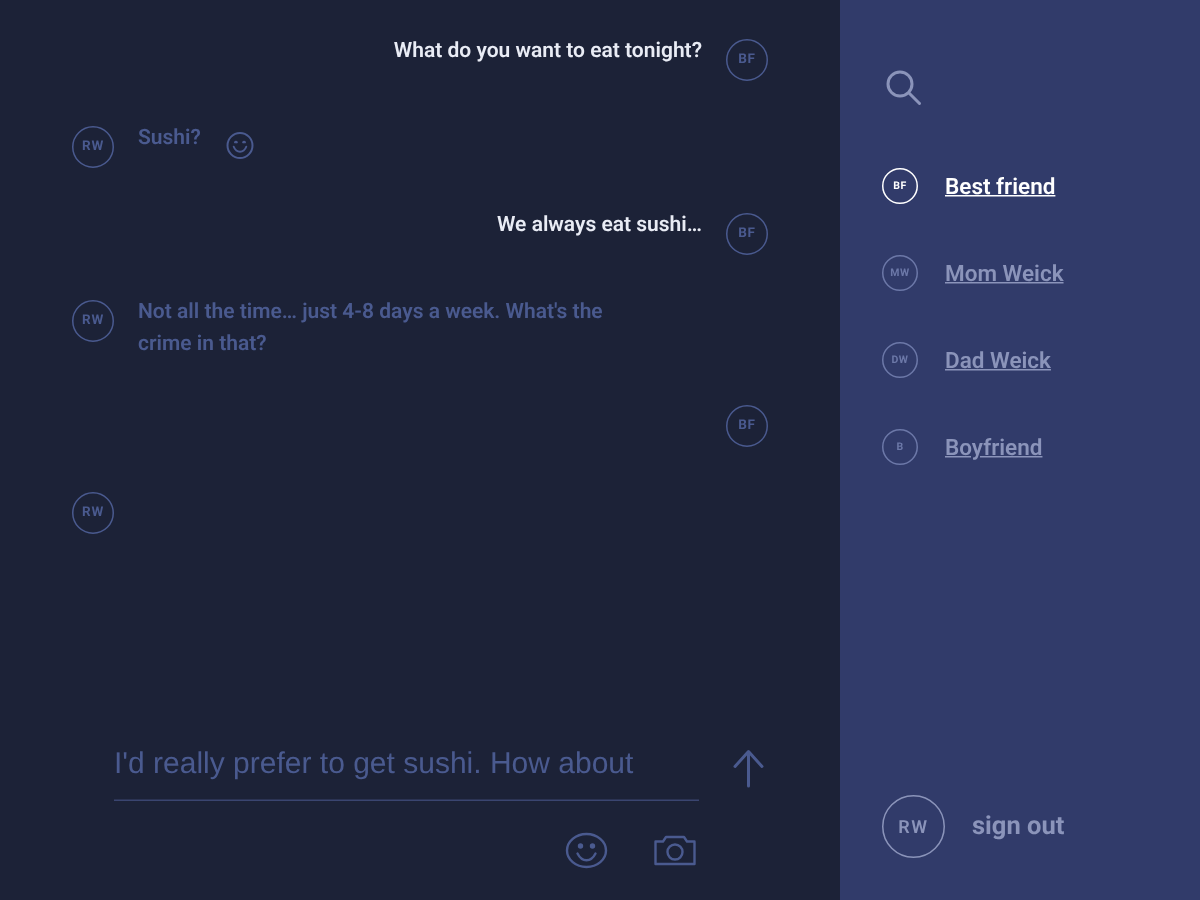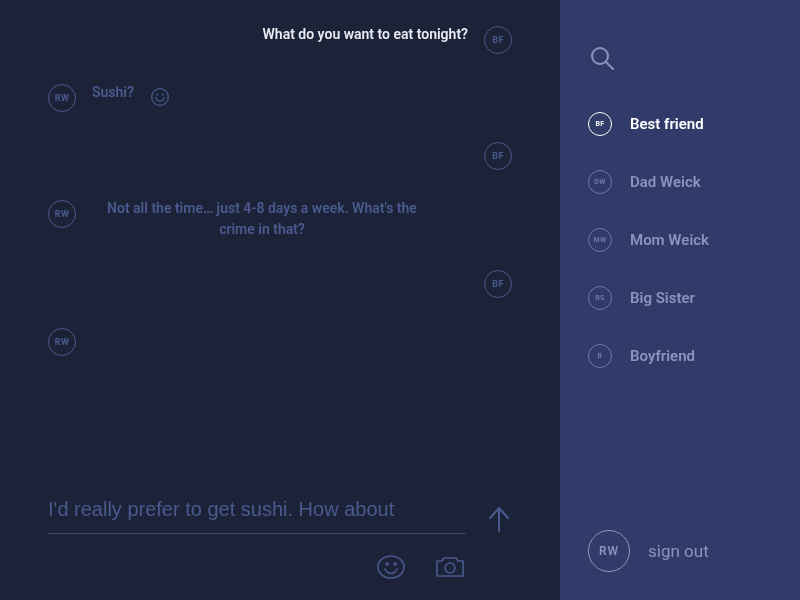--- a/index.html
+++ b/index.html
@@ -7,35 +7,35 @@
   body { display: flex; background: #1c2237; }
 
   
   .chat-pane { width: 560px; height: 600px; background: #1c2237; display: flex; flex-direction: column; padding: 24px 48px 20px 48px; }
   .messages { flex: 1; display: flex; flex-direction: column; gap: 28px; }
   .msg-row { display: flex; align-items: flex-start; gap: 16px; }
   .msg-row.right { justify-content: flex-end; }
   .msg-row.left  { justify-content: flex-start; }
   .bubble-text { color: #e9ecf5; font-size: 14px; font-weight: 600; line-height: 1.5; max-width: 340px; }
   .msg-row.right .bubble-text { text-align: right; }
-  .msg-row.left  .bubble-text { color: #4a5a8f; text-align: center; }
+  .msg-row.left  .bubble-text { color: #4a5a8f; text-align: left; }
 
   .avatar {
     width: 28px; height: 28px; border-radius: 50%;
     border: 1.5px solid #4a5a8f;
     display: flex; align-items: center; justify-content: center;
     font-size: 9px; font-weight: 700; color: #4a5a8f; letter-spacing: 0.5px;
     flex-shrink: 0;
     margin-top: 2px;
   }
   .msg-row .emoji { font-size: 18px; color: #4a5a8f; align-self: center; }
 
   
   .compose { margin-top: 20px; display: flex; flex-direction: column; gap: 20px; }
-  .compose-row { display: flex; align-items: flex-end; gap: 20px; }
+  .compose-row { display: flex; align-items: center; gap: 20px; margin-left: 28px; }
   .compose-input {
     flex: 1; background: transparent; border: none; border-bottom: 1px solid #3a4570;
     color: #4a5a8f; font-size: 20px; font-weight: 500; padding: 8px 0 12px 0;
     outline: none;
   }
   .compose-input::placeholder { color: #4a5a8f; }
   .send-icon { width: 26px; height: 30px; flex-shrink: 0; cursor: pointer; }
   .tool-row { display: flex; justify-content: flex-end; gap: 28px; padding-right: 48px; }
   .tool-icon { width: 30px; height: 26px; cursor: pointer; }
 
@@ -44,32 +44,32 @@
   .search { margin-bottom: 40px; cursor: pointer; }
   .contacts { display: flex; flex-direction: column; gap: 34px; flex: 1; }
   .contact { display: flex; align-items: center; gap: 18px; cursor: pointer; }
   .contact .avatar-sm {
     width: 24px; height: 24px; border-radius: 50%;
     border: 1.5px solid #6c78a8;
     display: flex; align-items: center; justify-content: center;
     font-size: 7px; font-weight: 700; color: #6c78a8; letter-spacing: 0.3px;
     flex-shrink: 0;
   }
-  .contact-label { color: #8b94ba; font-size: 15px; font-weight: 600; }
+  .contact-label { color: #8b94ba; font-size: 15px; font-weight: 600; text-decoration: underline; }
   .contact.active .avatar-sm { border-color: #ffffff; color: #ffffff; }
   .contact.active .contact-label { color: #ffffff; }
 
   .footer { display: flex; align-items: center; gap: 18px; margin-top: 24px; cursor: pointer; }
   .footer .avatar-lg {
     width: 42px; height: 42px; border-radius: 50%;
     border: 1.5px solid #8b94ba;
     display: flex; align-items: center; justify-content: center;
     font-size: 12px; font-weight: 600; color: #8b94ba; letter-spacing: 1px;
   }
-  .footer .signout { color: #8b94ba; font-size: 17px; }
+  .footer .signout { color: #8b94ba; font-size: 17px; font-weight: bold; }
 
   svg { display: block; }
 </style>
 </head>
 <body>
 
 <div class="chat-pane">
   <div class="messages">
 
     <div class="msg-row right">
@@ -84,20 +84,21 @@
         <svg width="20" height="20" viewBox="0 0 24 24" fill="none" stroke="#4a5a8f" stroke-width="1.6">
           <circle cx="12" cy="12" r="10"></circle>
           <path d="M7 13c1 2.5 3 4 5 4s4-1.5 5-4" stroke-linecap="round"></path>
           <path d="M8 9.5c.3-.8 1.2-.8 1.5 0" stroke-linecap="round"></path>
           <path d="M14.5 9.5c.3-.8 1.2-.8 1.5 0" stroke-linecap="round"></path>
         </svg>
       </span>
     </div>
 
     <div class="msg-row right">
+      <div class="bubble-text">We always eat sushi…</div>
       <div class="avatar">BF</div>
     </div>
 
     <div class="msg-row left">
       <div class="avatar">RW</div>
       <div class="bubble-text">Not all the time… just 4-8 days a week. What's the crime in that?</div>
     </div>
 
     <div class="msg-row right">
       <div class="avatar">BF</div>
@@ -146,30 +147,26 @@
       <line x1="18" y1="18" x2="25" y2="25"></line>
     </svg>
   </div>
 
   <div class="contacts">
     <div class="contact active">
       <div class="avatar-sm">BF</div>
       <div class="contact-label">Best friend</div>
     </div>
     <div class="contact">
-      <div class="avatar-sm">DW</div>
-      <div class="contact-label">Dad Weick</div>
-    </div>
-    <div class="contact">
       <div class="avatar-sm">MW</div>
       <div class="contact-label">Mom Weick</div>
     </div>
     <div class="contact">
-      <div class="avatar-sm">BS</div>
-      <div class="contact-label">Big Sister</div>
+      <div class="avatar-sm">DW</div>
+      <div class="contact-label">Dad Weick</div>
     </div>
     <div class="contact">
       <div class="avatar-sm">B</div>
       <div class="contact-label">Boyfriend</div>
     </div>
   </div>
 
   <div class="footer">
     <div class="avatar-lg">RW</div>
     <div class="signout">sign out</div>

